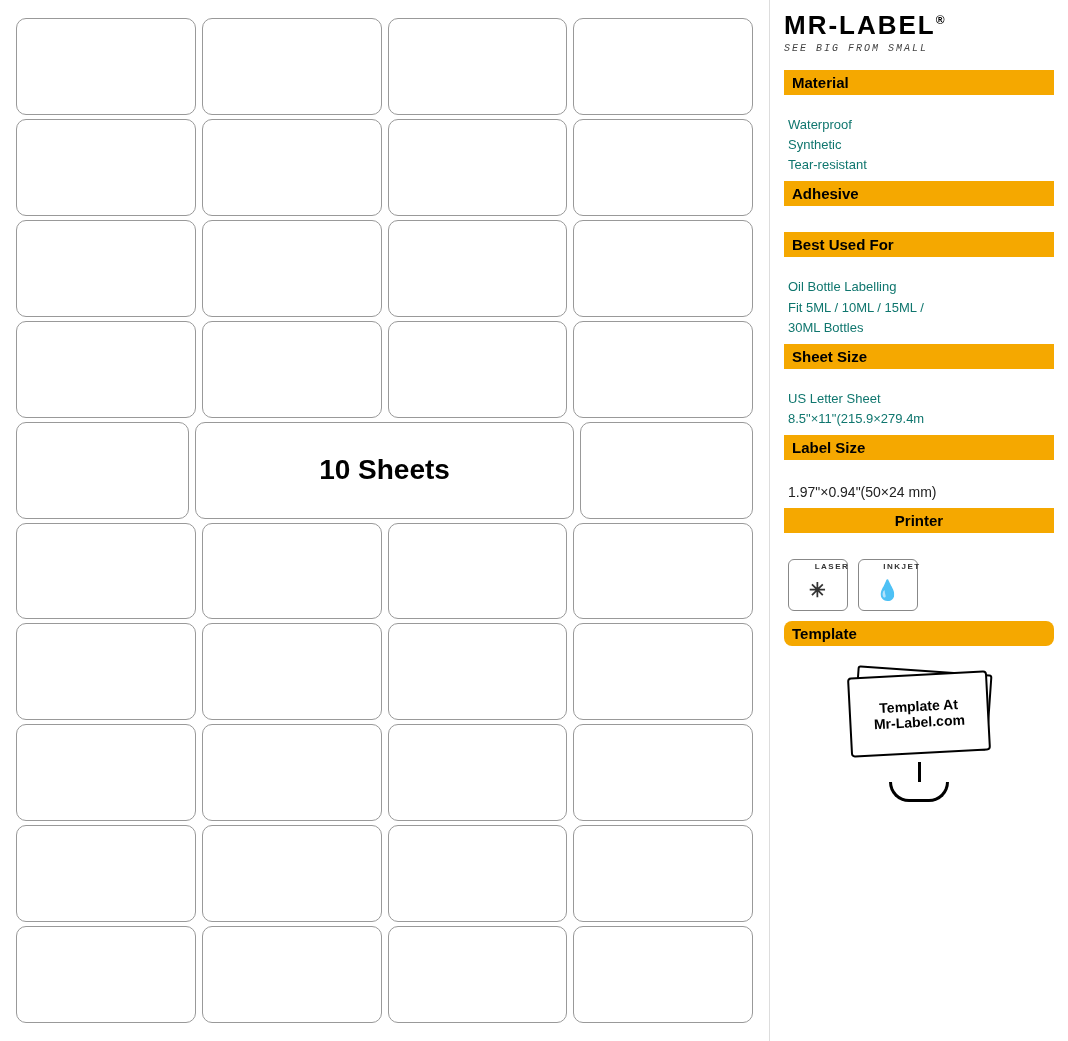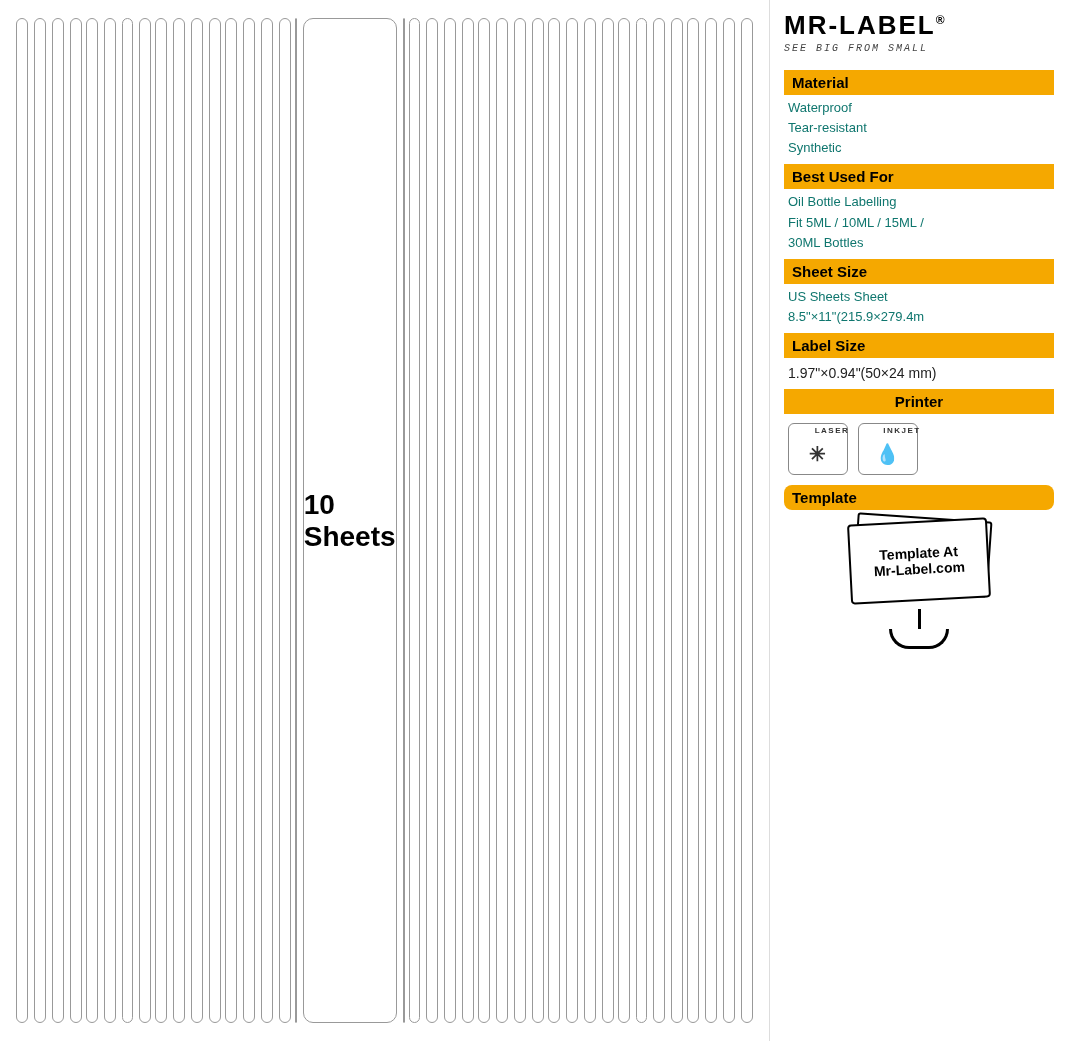--- a/index.html
+++ b/index.html
@@ -12,20 +12,21 @@
       overflow: hidden;
     }
 
     
     .sheet-panel {
       width: 770px;
       height: 1041px;
       background: #fff;
       padding: 18px 16px;
       display: flex;
+      flex-direction: column;
       gap: 4px;
       border-right: 1px solid #ddd;
     }
 
     .label-row {
       display: flex;
       gap: 6px;
       flex: 1;
     }
 
@@ -85,21 +86,21 @@
       font-style: italic;
     }
 
     .section-header {
       background: #F5A800;
       color: #000;
       font-weight: bold;
       font-size: 15px;
       padding: 4px 8px;
       margin-top: 6px;
-      margin-bottom: 3px;
+      margin-bottom: 20px;
     }
 
     .section-content {
       font-size: 13px;
       color: #0f766e;
       padding: 0 4px;
       line-height: 1.55;
     }
 
     .label-size-value {
@@ -287,35 +288,36 @@
   <div class="brand-header">
     <div class="brand-name">
       <span>MR-LABEL</span><span class="brand-reg">®</span>
     </div>
     <div class="brand-tagline">See Big From Small</div>
   </div>
 
   <div class="section-header">Material</div>
   <div class="section-content">
     <div>Waterproof</div>
+    <div>Synthetic</div>
     <div>Tear-resistant</div>
-    <div>Synthetic</div>
-  </div>
-
+  </div>
+
+  <div class="section-header">Adhesive</div>
 
   <div class="section-header">Best Used For</div>
   <div class="section-content">
     <div>Oil Bottle Labelling</div>
     <div>Fit 5ML / 10ML / 15ML /</div>
     <div>30ML Bottles</div>
   </div>
 
   <div class="section-header">Sheet Size</div>
   <div class="section-content">
-    <div>US Sheets Sheet</div>
+    <div>US Letter Sheet</div>
     <div>8.5"×11"(215.9×279.4m</div>
   </div>
 
   <div class="section-header">Label Size</div>
   <div class="label-size-value">1.97"×0.94"(50×24 mm)</div>
 
   <div class="section-header printer-section">Printer</div>
   <div class="printer-icons">
 
     <div class="printer-icon-box">

